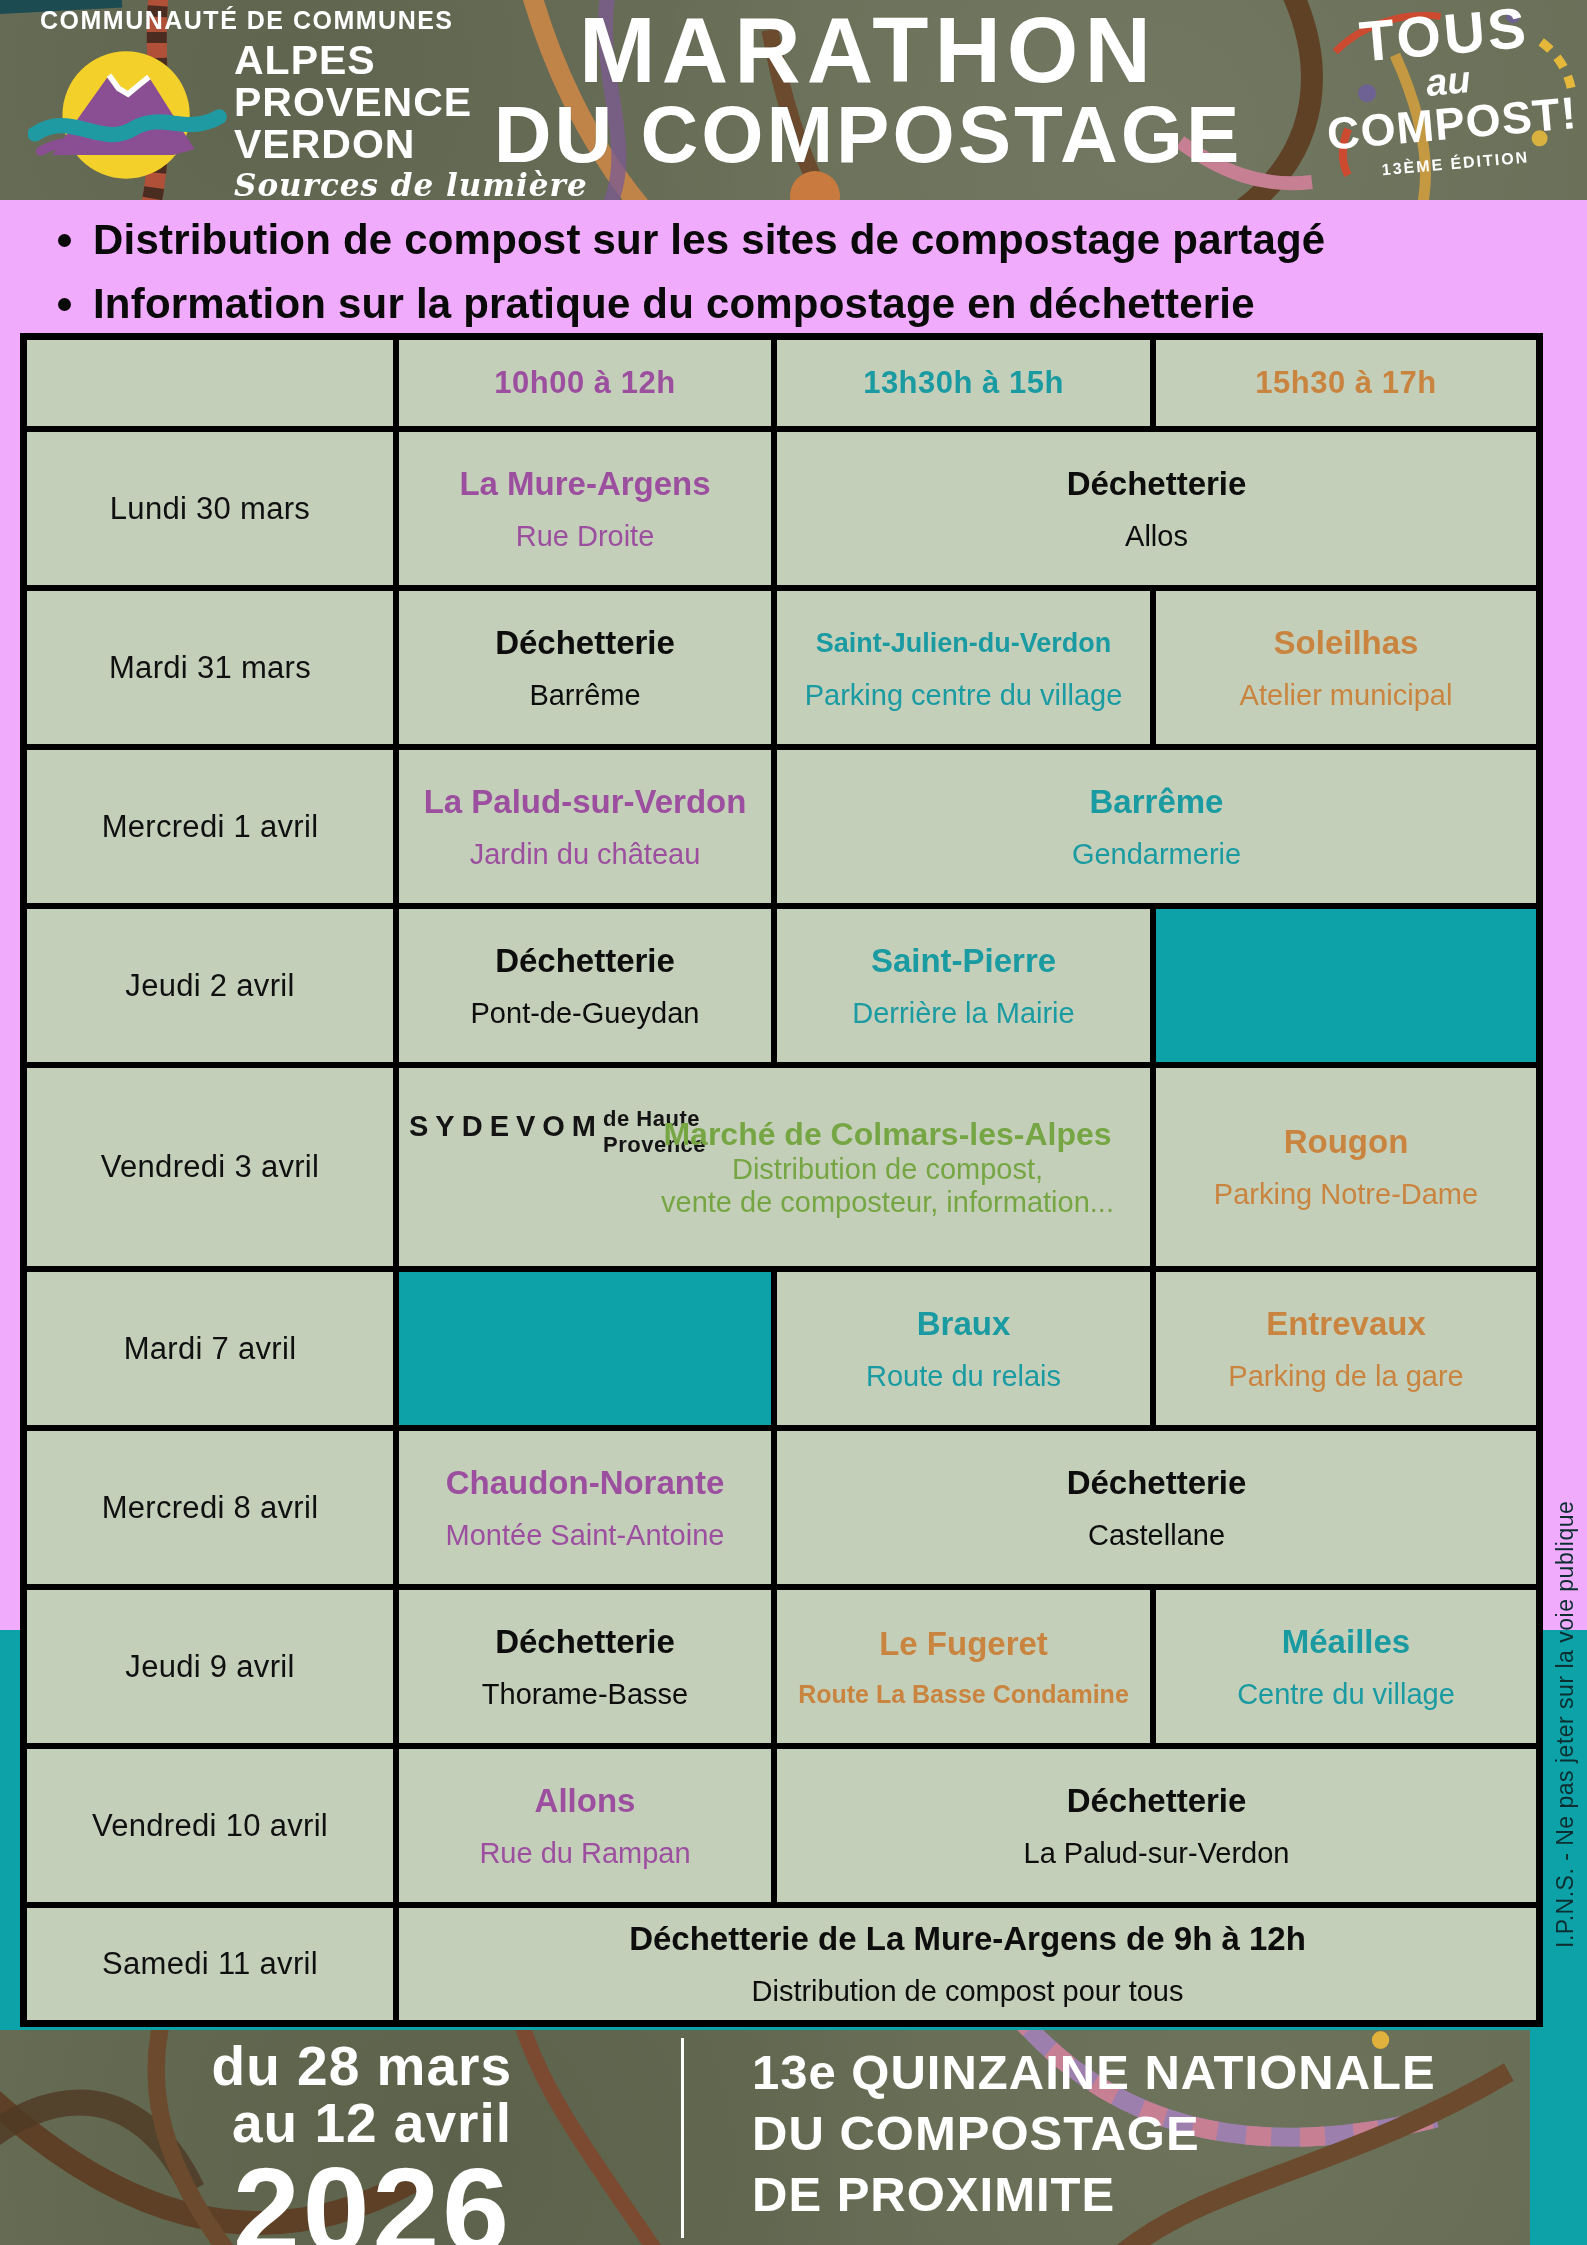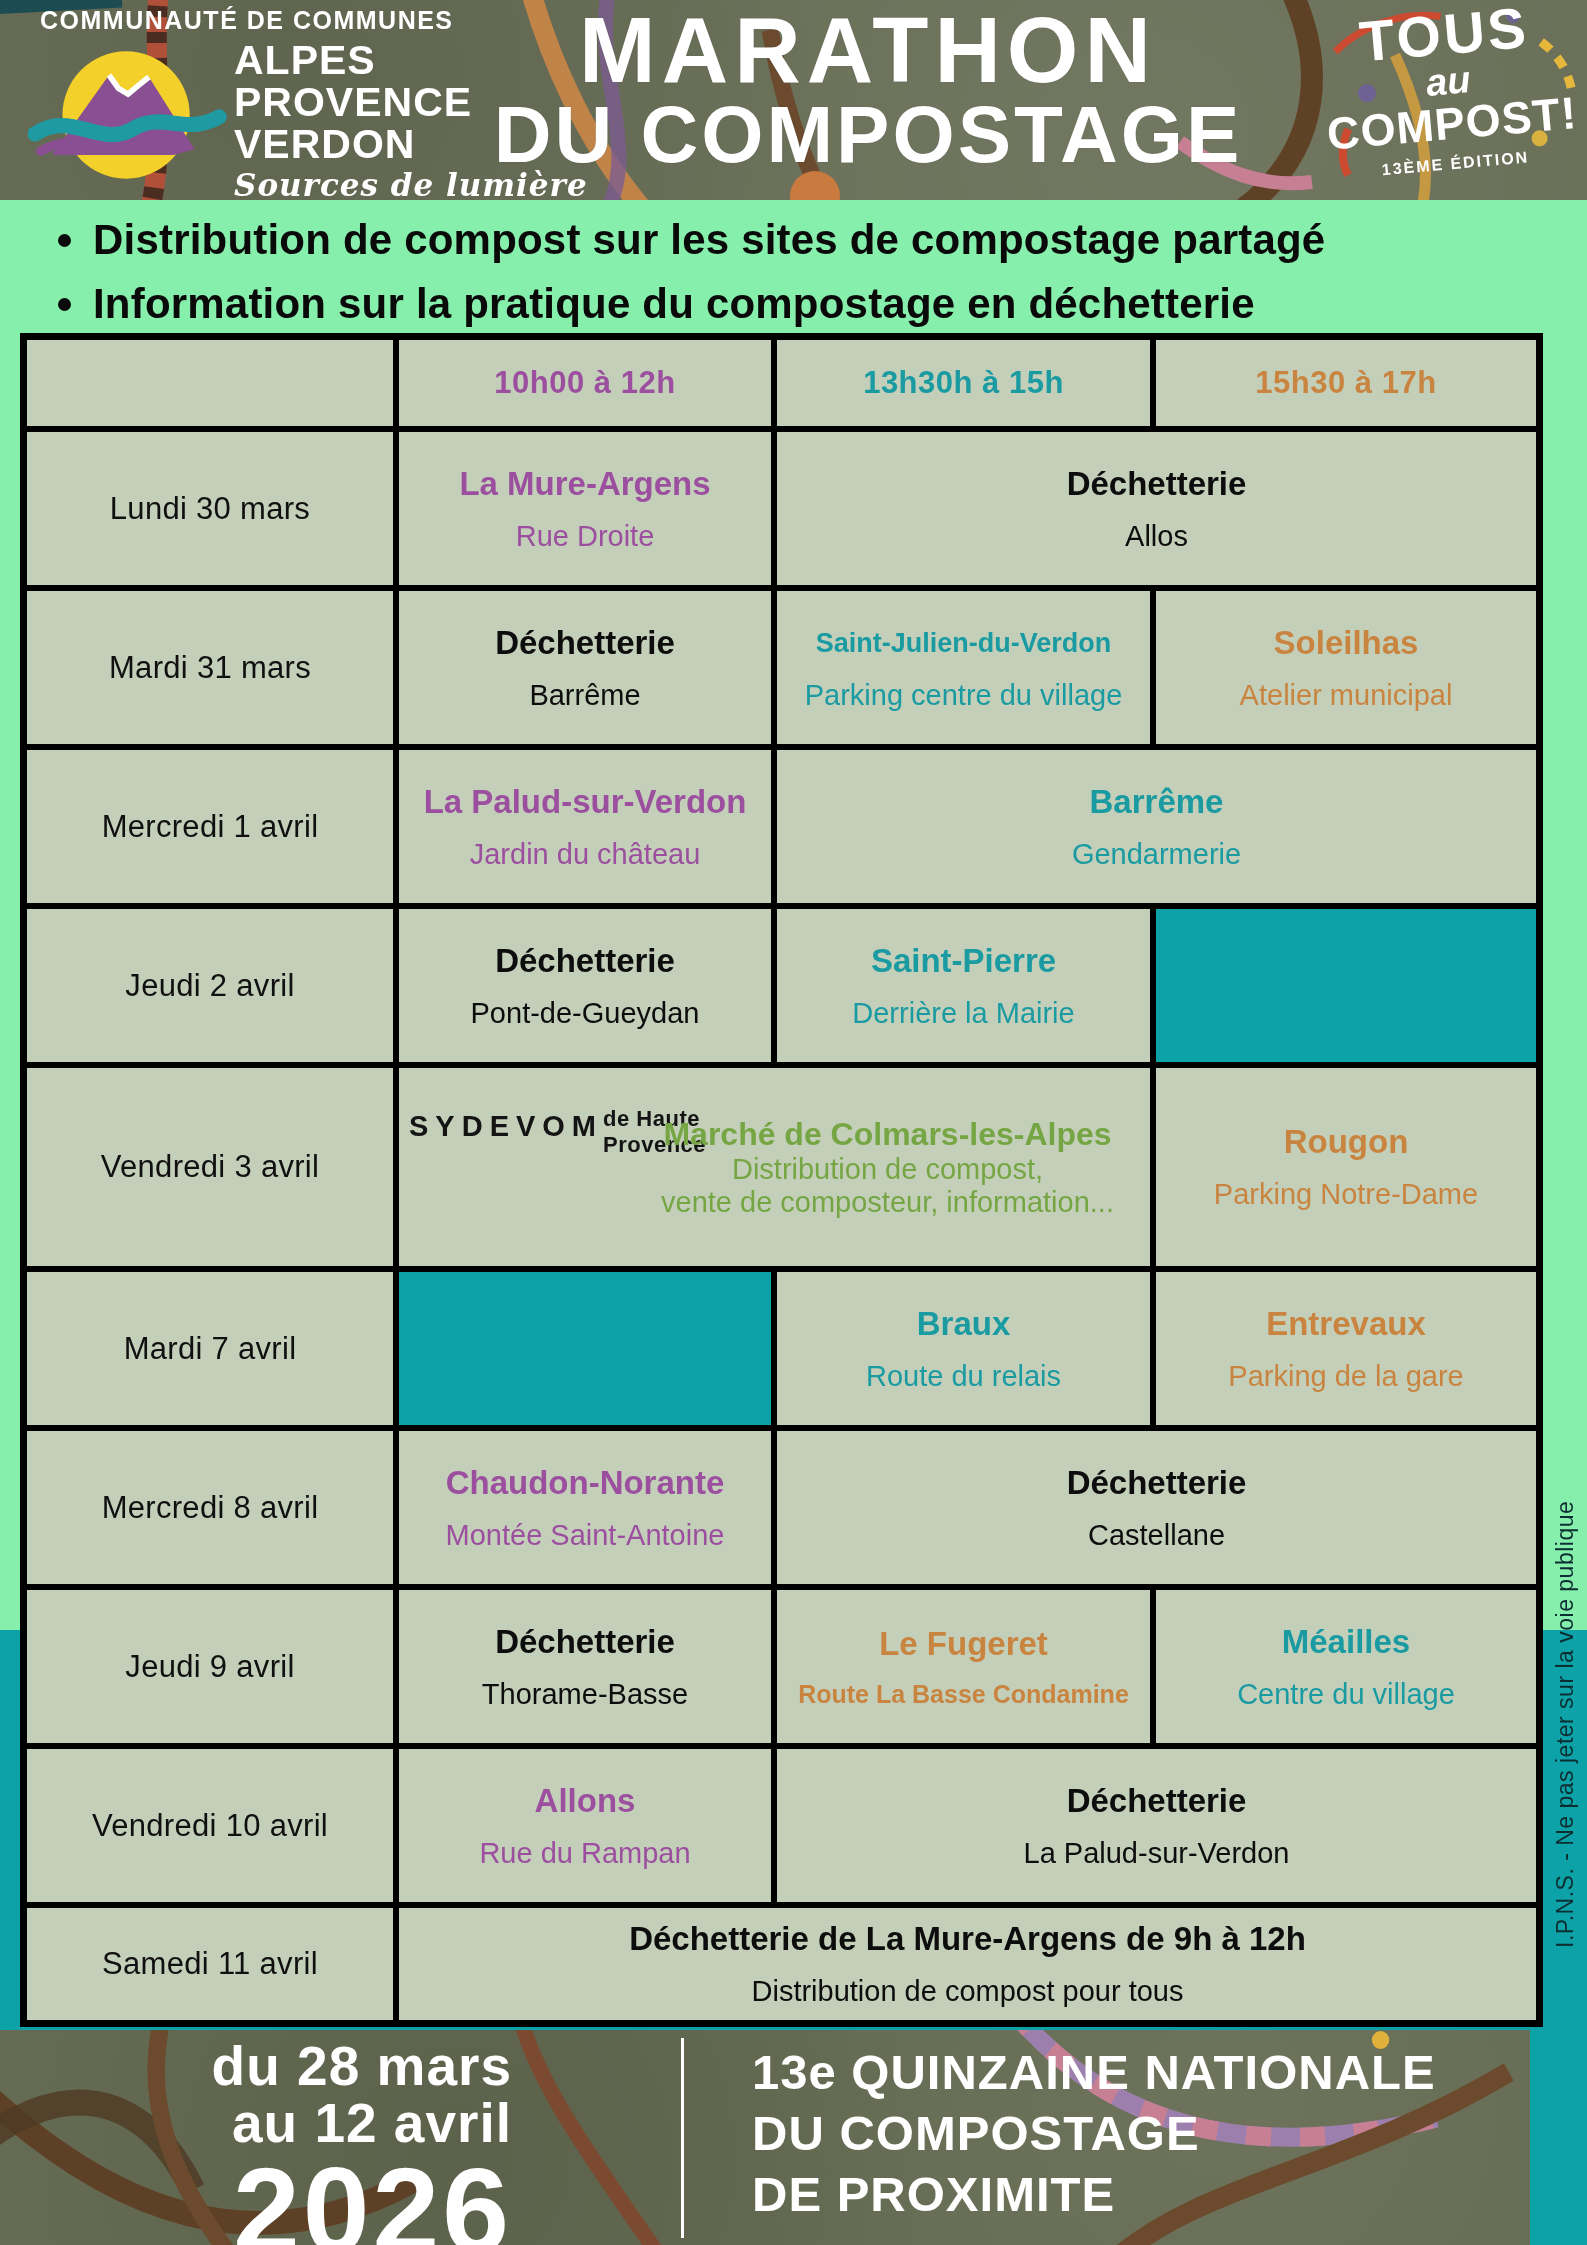--- a/index.html
+++ b/index.html
@@ -35,21 +35,21 @@
     margin-top:-7px; text-shadow:0 0 1px rgba(70,75,60,.5); }
   .badge{ position:absolute; right:12px; top:6px; width:252px; text-align:center;
     color:#fff; transform:rotate(-5deg); z-index:2; }
   .badge-decor{ position:absolute; left:-14px; top:-6px; width:280px; height:190px; z-index:-1; }
   .badge-1{ font-size:57px; font-weight:800; letter-spacing:3px; line-height:56px; }
   .badge-2{ font-size:38px; font-style:italic; font-weight:bold; line-height:38px; }
   .badge-3{ font-size:45px; font-weight:800; letter-spacing:1px; line-height:48px; }
   .badge-ed{ font-size:16px; font-weight:bold; letter-spacing:2px; margin-top:7px; }
   
   .teal-zone{ position:absolute; left:0; top:200px; width:1587px; height:1430px;
-    background:#86efac; }
+    background:#f0abfc; }
   .bullets{ padding:16px 20px 0 58px; color:#0a0a0a; }
   .bullet-line{ display:flex; align-items:center; gap:22px;
     font-size:42px; font-weight:bold; letter-spacing:.2px; }
   .bullet-line + .bullet-line{ margin-top:16px; }
   .bullet-dot{ width:13px; height:13px; border-radius:50%; background:#0a0a0a; flex:none; }
   
   .calendar{ position:absolute; left:20px; right:44px; top:133px;
     border:7px solid #000; background:#000;
     display:flex; flex-direction:column; gap:6px; }
   .t-row{ display:grid; grid-template-columns:366px 372px 373px 1fr; gap:6px; height:153px; }

